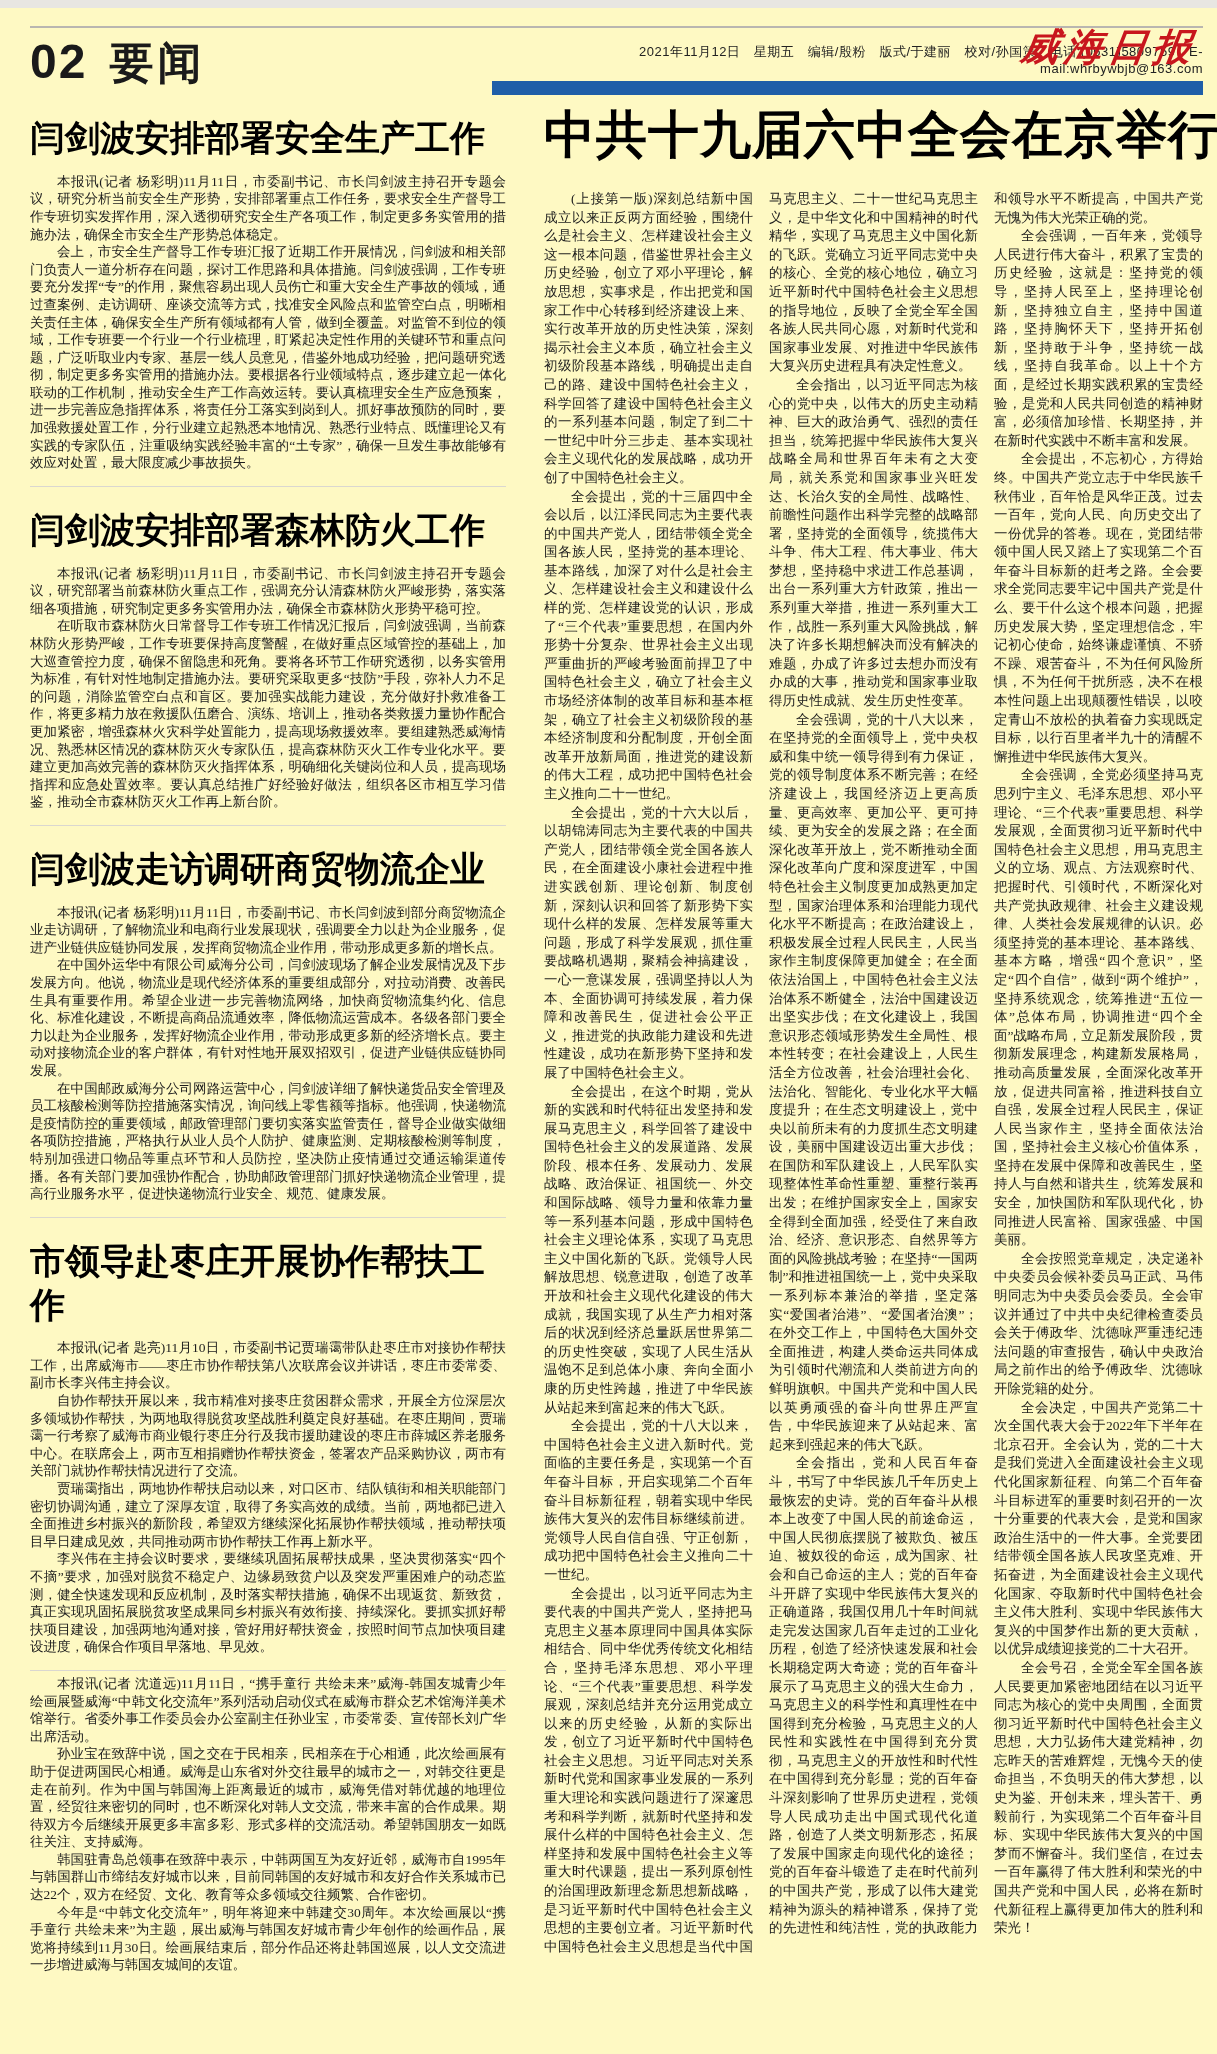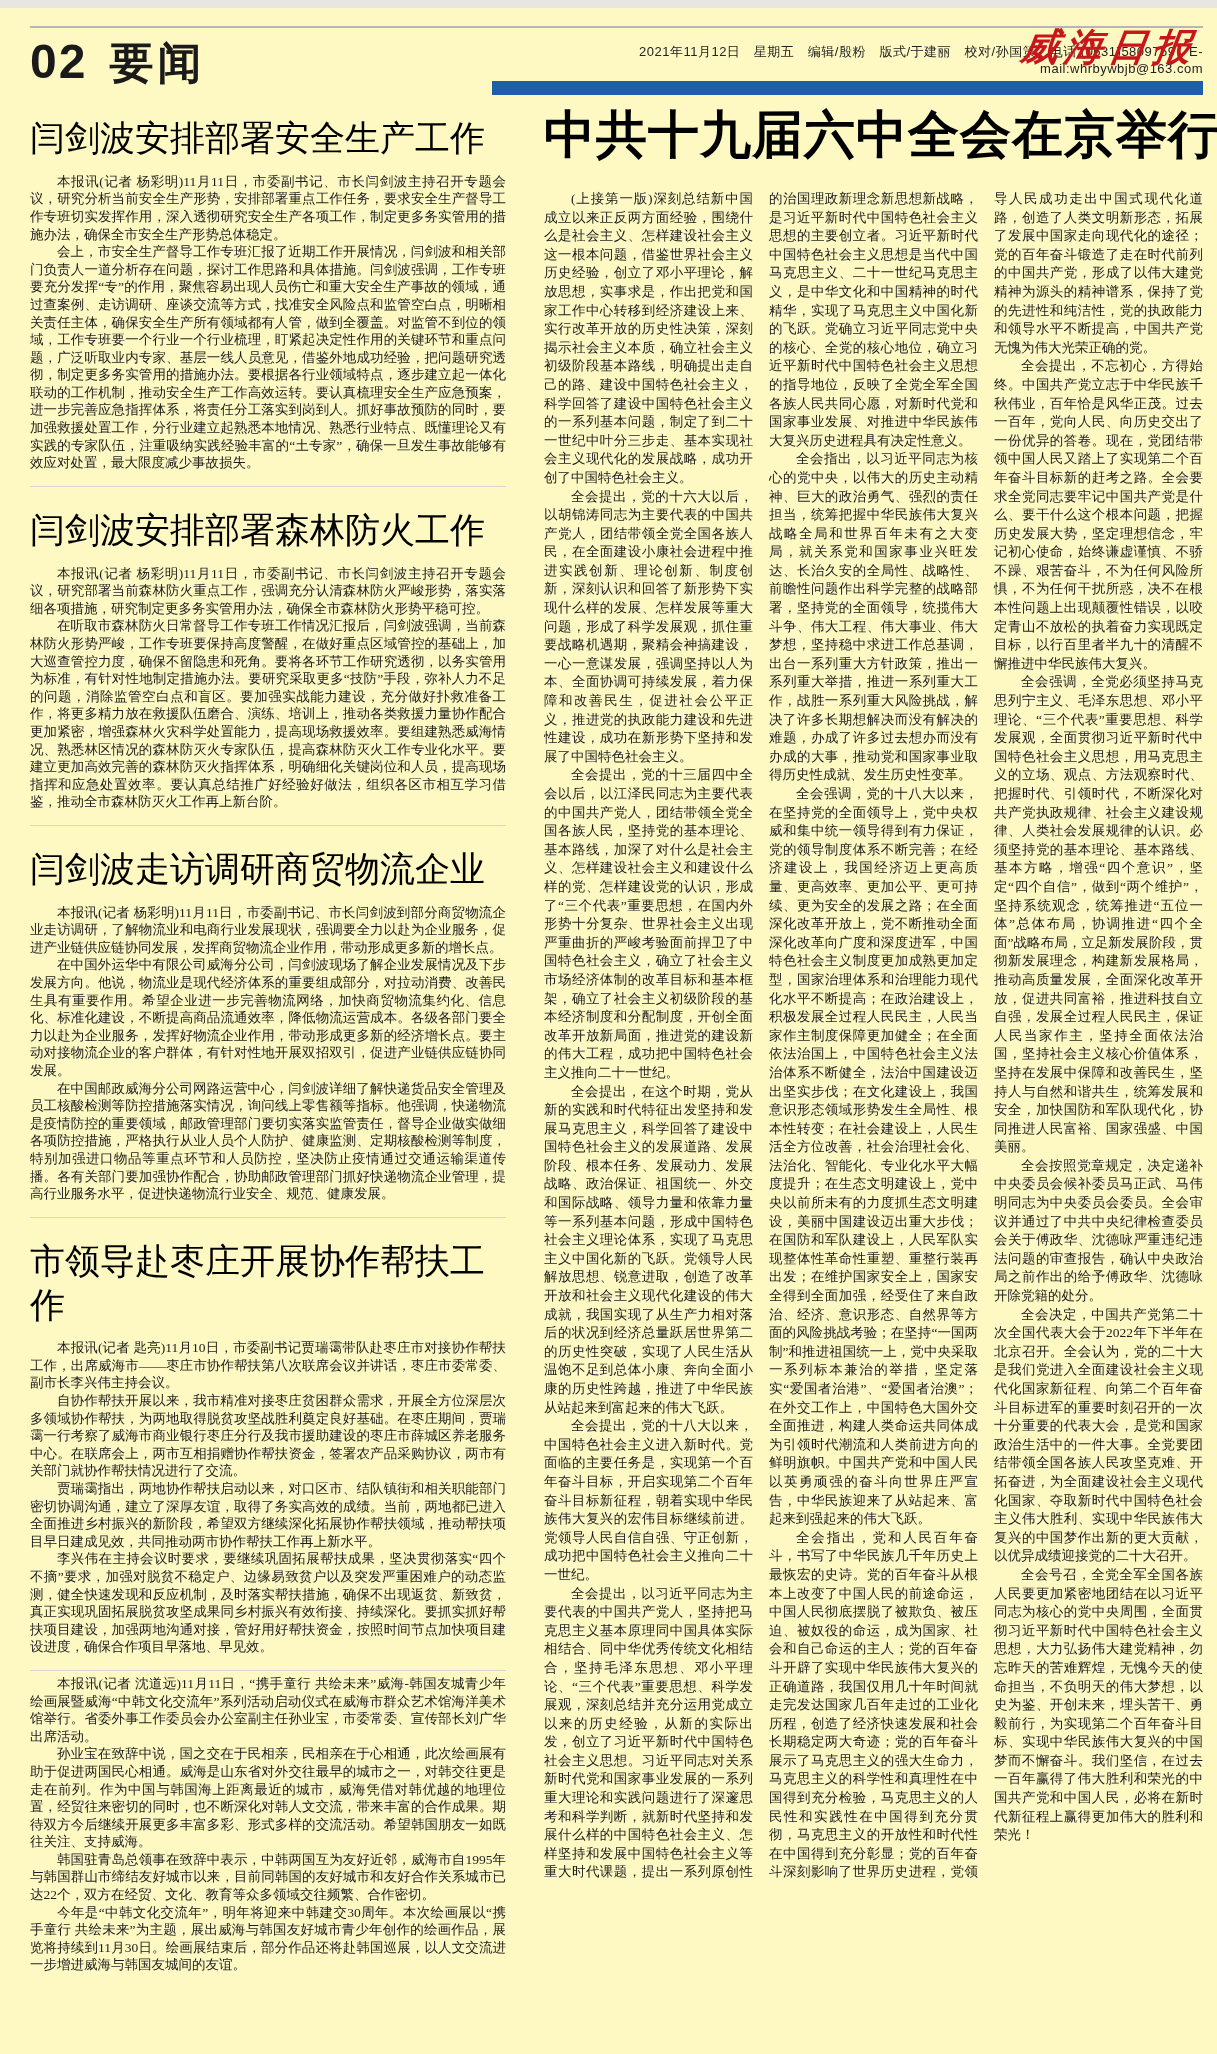--- a/index.html
+++ b/index.html
@@ -25,21 +25,21 @@
   .bluebar{height:14px;background:#1f5ea8;width:100%;}
   
   .content{display:flex;margin-top:4px;}
   .left-col{width:476px;flex:none;}
   .main-col{flex:1;margin-left:38px;min-width:0;}
   
   .article{padding:0 0 14px 0;}
   .article + .article{border-top:1px solid #dad7d0;padding-top:4px;}
   .art-headline{
     font-family:"Liberation Serif","DejaVu Serif",serif;
-    font-size:35px;font-weight:400;margin:18px 0 12px 0;line-height:1.25;
+    font-size:35px;font-weight:700;margin:18px 0 12px 0;line-height:1.25;
     letter-spacing:0px;color:#000;
   }
   .article:last-child .art-headline{font-size:26px;letter-spacing:0.5px;}
   .art-p{
     font-size:13.5px;line-height:17.6px;margin:0;text-indent:2em;
     text-align:justify;color:#1c1c1c;
     font-family:"Liberation Serif","DejaVu Serif",serif;
   }
   
   .main-headline{
@@ -102,28 +102,29 @@
           <p class="art-p">本报讯(记者 沈道远)11月11日，“携手童行 共绘未来”威海-韩国友城青少年绘画展暨威海“中韩文化交流年”系列活动启动仪式在威海市群众艺术馆海洋美术馆举行。省委外事工作委员会办公室副主任孙业宝，市委常委、宣传部长刘广华出席活动。</p>
           <p class="art-p">孙业宝在致辞中说，国之交在于民相亲，民相亲在于心相通，此次绘画展有助于促进两国民心相通。威海是山东省对外交往最早的城市之一，对韩交往更是走在前列。作为中国与韩国海上距离最近的城市，威海凭借对韩优越的地理位置，经贸往来密切的同时，也不断深化对韩人文交流，带来丰富的合作成果。期待双方今后继续开展更多丰富多彩、形式多样的交流活动。希望韩国朋友一如既往关注、支持威海。</p>
           <p class="art-p">韩国驻青岛总领事在致辞中表示，中韩两国互为友好近邻，威海市自1995年与韩国群山市缔结友好城市以来，目前同韩国的友好城市和友好合作关系城市已达22个，双方在经贸、文化、教育等众多领域交往频繁、合作密切。</p>
           <p class="art-p">今年是“中韩文化交流年”，明年将迎来中韩建交30周年。本次绘画展以“携手童行 共绘未来”为主题，展出威海与韩国友好城市青少年创作的绘画作品，展览将持续到11月30日。绘画展结束后，部分作品还将赴韩国巡展，以人文交流进一步增进威海与韩国友城间的友谊。</p>
         </section>
       </div>
     <div class="main-col">
       <h1 class="main-headline">中共十九届六中全会在京举行</h1>
       <div class="main-body" id="main-body">
           <p class="main-p">(上接第一版)深刻总结新中国成立以来正反两方面经验，围绕什么是社会主义、怎样建设社会主义这一根本问题，借鉴世界社会主义历史经验，创立了邓小平理论，解放思想，实事求是，作出把党和国家工作中心转移到经济建设上来、实行改革开放的历史性决策，深刻揭示社会主义本质，确立社会主义初级阶段基本路线，明确提出走自己的路、建设中国特色社会主义，科学回答了建设中国特色社会主义的一系列基本问题，制定了到二十一世纪中叶分三步走、基本实现社会主义现代化的发展战略，成功开创了中国特色社会主义。</p>
+          <p class="main-p">全会提出，党的十三届四中全会以后，以江泽民同志为主要代表的中国共产党人，团结带领全党全国各族人民，坚持党的基本理论、基本路线，加深了对什么是社会主义、怎样建设社会主义和建设什么样的党、怎样建设党的认识，形成了“三个代表”重要思想，在国内外形势十分复杂、世界社会主义出现严重曲折的严峻考验面前捍卫了中国特色社会主义，确立了社会主义市场经济体制的改革目标和基本框架，确立了社会主义初级阶段的基本经济制度和分配制度，开创全面改革开放新局面，推进党的建设新的伟大工程，成功把中国特色社会主义推向二十一世纪。</p>
           <p class="main-p">全会提出，党的十六大以后，以胡锦涛同志为主要代表的中国共产党人，团结带领全党全国各族人民，在全面建设小康社会进程中推进实践创新、理论创新、制度创新，深刻认识和回答了新形势下实现什么样的发展、怎样发展等重大问题，形成了科学发展观，抓住重要战略机遇期，聚精会神搞建设，一心一意谋发展，强调坚持以人为本、全面协调可持续发展，着力保障和改善民生，促进社会公平正义，推进党的执政能力建设和先进性建设，成功在新形势下坚持和发展了中国特色社会主义。</p>
-          <p class="main-p">全会提出，党的十三届四中全会以后，以江泽民同志为主要代表的中国共产党人，团结带领全党全国各族人民，坚持党的基本理论、基本路线，加深了对什么是社会主义、怎样建设社会主义和建设什么样的党、怎样建设党的认识，形成了“三个代表”重要思想，在国内外形势十分复杂、世界社会主义出现严重曲折的严峻考验面前捍卫了中国特色社会主义，确立了社会主义市场经济体制的改革目标和基本框架，确立了社会主义初级阶段的基本经济制度和分配制度，开创全面改革开放新局面，推进党的建设新的伟大工程，成功把中国特色社会主义推向二十一世纪。</p>
           <p class="main-p">全会提出，在这个时期，党从新的实践和时代特征出发坚持和发展马克思主义，科学回答了建设中国特色社会主义的发展道路、发展阶段、根本任务、发展动力、发展战略、政治保证、祖国统一、外交和国际战略、领导力量和依靠力量等一系列基本问题，形成中国特色社会主义理论体系，实现了马克思主义中国化新的飞跃。党领导人民解放思想、锐意进取，创造了改革开放和社会主义现代化建设的伟大成就，我国实现了从生产力相对落后的状况到经济总量跃居世界第二的历史性突破，实现了人民生活从温饱不足到总体小康、奔向全面小康的历史性跨越，推进了中华民族从站起来到富起来的伟大飞跃。</p>
           <p class="main-p">全会提出，党的十八大以来，中国特色社会主义进入新时代。党面临的主要任务是，实现第一个百年奋斗目标，开启实现第二个百年奋斗目标新征程，朝着实现中华民族伟大复兴的宏伟目标继续前进。党领导人民自信自强、守正创新，成功把中国特色社会主义推向二十一世纪。</p>
           <p class="main-p">全会提出，以习近平同志为主要代表的中国共产党人，坚持把马克思主义基本原理同中国具体实际相结合、同中华优秀传统文化相结合，坚持毛泽东思想、邓小平理论、“三个代表”重要思想、科学发展观，深刻总结并充分运用党成立以来的历史经验，从新的实际出发，创立了习近平新时代中国特色社会主义思想。习近平同志对关系新时代党和国家事业发展的一系列重大理论和实践问题进行了深邃思考和科学判断，就新时代坚持和发展什么样的中国特色社会主义、怎样坚持和发展中国特色社会主义等重大时代课题，提出一系列原创性的治国理政新理念新思想新战略，是习近平新时代中国特色社会主义思想的主要创立者。习近平新时代中国特色社会主义思想是当代中国马克思主义、二十一世纪马克思主义，是中华文化和中国精神的时代精华，实现了马克思主义中国化新的飞跃。党确立习近平同志党中央的核心、全党的核心地位，确立习近平新时代中国特色社会主义思想的指导地位，反映了全党全军全国各族人民共同心愿，对新时代党和国家事业发展、对推进中华民族伟大复兴历史进程具有决定性意义。</p>
           <p class="main-p">全会指出，以习近平同志为核心的党中央，以伟大的历史主动精神、巨大的政治勇气、强烈的责任担当，统筹把握中华民族伟大复兴战略全局和世界百年未有之大变局，就关系党和国家事业兴旺发达、长治久安的全局性、战略性、前瞻性问题作出科学完整的战略部署，坚持党的全面领导，统揽伟大斗争、伟大工程、伟大事业、伟大梦想，坚持稳中求进工作总基调，出台一系列重大方针政策，推出一系列重大举措，推进一系列重大工作，战胜一系列重大风险挑战，解决了许多长期想解决而没有解决的难题，办成了许多过去想办而没有办成的大事，推动党和国家事业取得历史性成就、发生历史性变革。</p>
           <p class="main-p">全会强调，党的十八大以来，在坚持党的全面领导上，党中央权威和集中统一领导得到有力保证，党的领导制度体系不断完善；在经济建设上，我国经济迈上更高质量、更高效率、更加公平、更可持续、更为安全的发展之路；在全面深化改革开放上，党不断推动全面深化改革向广度和深度进军，中国特色社会主义制度更加成熟更加定型，国家治理体系和治理能力现代化水平不断提高；在政治建设上，积极发展全过程人民民主，人民当家作主制度保障更加健全；在全面依法治国上，中国特色社会主义法治体系不断健全，法治中国建设迈出坚实步伐；在文化建设上，我国意识形态领域形势发生全局性、根本性转变；在社会建设上，人民生活全方位改善，社会治理社会化、法治化、智能化、专业化水平大幅度提升；在生态文明建设上，党中央以前所未有的力度抓生态文明建设，美丽中国建设迈出重大步伐；在国防和军队建设上，人民军队实现整体性革命性重塑、重整行装再出发；在维护国家安全上，国家安全得到全面加强，经受住了来自政治、经济、意识形态、自然界等方面的风险挑战考验；在坚持“一国两制”和推进祖国统一上，党中央采取一系列标本兼治的举措，坚定落实“爱国者治港”、“爱国者治澳”；在外交工作上，中国特色大国外交全面推进，构建人类命运共同体成为引领时代潮流和人类前进方向的鲜明旗帜。中国共产党和中国人民以英勇顽强的奋斗向世界庄严宣告，中华民族迎来了从站起来、富起来到强起来的伟大飞跃。</p>
           <p class="main-p">全会指出，党和人民百年奋斗，书写了中华民族几千年历史上最恢宏的史诗。党的百年奋斗从根本上改变了中国人民的前途命运，中国人民彻底摆脱了被欺负、被压迫、被奴役的命运，成为国家、社会和自己命运的主人；党的百年奋斗开辟了实现中华民族伟大复兴的正确道路，我国仅用几十年时间就走完发达国家几百年走过的工业化历程，创造了经济快速发展和社会长期稳定两大奇迹；党的百年奋斗展示了马克思主义的强大生命力，马克思主义的科学性和真理性在中国得到充分检验，马克思主义的人民性和实践性在中国得到充分贯彻，马克思主义的开放性和时代性在中国得到充分彰显；党的百年奋斗深刻影响了世界历史进程，党领导人民成功走出中国式现代化道路，创造了人类文明新形态，拓展了发展中国家走向现代化的途径；党的百年奋斗锻造了走在时代前列的中国共产党，形成了以伟大建党精神为源头的精神谱系，保持了党的先进性和纯洁性，党的执政能力和领导水平不断提高，中国共产党无愧为伟大光荣正确的党。</p>
+          <p class="main-p">全会强调，一百年来，党领导人民进行伟大奋斗，积累了宝贵的历史经验，这就是：坚持党的领导，坚持人民至上，坚持理论创新，坚持独立自主，坚持中国道路，坚持胸怀天下，坚持开拓创新，坚持敢于斗争，坚持统一战线，坚持自我革命。以上十个方面，是经过长期实践积累的宝贵经验，是党和人民共同创造的精神财富，必须倍加珍惜、长期坚持，并在新时代实践中不断丰富和发展。</p>
           <p class="main-p">全会提出，不忘初心，方得始终。中国共产党立志于中华民族千秋伟业，百年恰是风华正茂。过去一百年，党向人民、向历史交出了一份优异的答卷。现在，党团结带领中国人民又踏上了实现第二个百年奋斗目标新的赶考之路。全会要求全党同志要牢记中国共产党是什么、要干什么这个根本问题，把握历史发展大势，坚定理想信念，牢记初心使命，始终谦虚谨慎、不骄不躁、艰苦奋斗，不为任何风险所惧，不为任何干扰所惑，决不在根本性问题上出现颠覆性错误，以咬定青山不放松的执着奋力实现既定目标，以行百里者半九十的清醒不懈推进中华民族伟大复兴。</p>
           <p class="main-p">全会强调，全党必须坚持马克思列宁主义、毛泽东思想、邓小平理论、“三个代表”重要思想、科学发展观，全面贯彻习近平新时代中国特色社会主义思想，用马克思主义的立场、观点、方法观察时代、把握时代、引领时代，不断深化对共产党执政规律、社会主义建设规律、人类社会发展规律的认识。必须坚持党的基本理论、基本路线、基本方略，增强“四个意识”，坚定“四个自信”，做到“两个维护”，坚持系统观念，统筹推进“五位一体”总体布局，协调推进“四个全面”战略布局，立足新发展阶段，贯彻新发展理念，构建新发展格局，推动高质量发展，全面深化改革开放，促进共同富裕，推进科技自立自强，发展全过程人民民主，保证人民当家作主，坚持全面依法治国，坚持社会主义核心价值体系，坚持在发展中保障和改善民生，坚持人与自然和谐共生，统筹发展和安全，加快国防和军队现代化，协同推进人民富裕、国家强盛、中国美丽。</p>
           <p class="main-p">全会按照党章规定，决定递补中央委员会候补委员马正武、马伟明同志为中央委员会委员。全会审议并通过了中共中央纪律检查委员会关于傅政华、沈德咏严重违纪违法问题的审查报告，确认中央政治局之前作出的给予傅政华、沈德咏开除党籍的处分。</p>
           <p class="main-p">全会决定，中国共产党第二十次全国代表大会于2022年下半年在北京召开。全会认为，党的二十大是我们党进入全面建设社会主义现代化国家新征程、向第二个百年奋斗目标进军的重要时刻召开的一次十分重要的代表大会，是党和国家政治生活中的一件大事。全党要团结带领全国各族人民攻坚克难、开拓奋进，为全面建设社会主义现代化国家、夺取新时代中国特色社会主义伟大胜利、实现中华民族伟大复兴的中国梦作出新的更大贡献，以优异成绩迎接党的二十大召开。</p>
           <p class="main-p">全会号召，全党全军全国各族人民要更加紧密地团结在以习近平同志为核心的党中央周围，全面贯彻习近平新时代中国特色社会主义思想，大力弘扬伟大建党精神，勿忘昨天的苦难辉煌，无愧今天的使命担当，不负明天的伟大梦想，以史为鉴、开创未来，埋头苦干、勇毅前行，为实现第二个百年奋斗目标、实现中华民族伟大复兴的中国梦而不懈奋斗。我们坚信，在过去一百年赢得了伟大胜利和荣光的中国共产党和中国人民，必将在新时代新征程上赢得更加伟大的胜利和荣光！</p>
         </div>
     </div>
   </div>
 
 </div>

